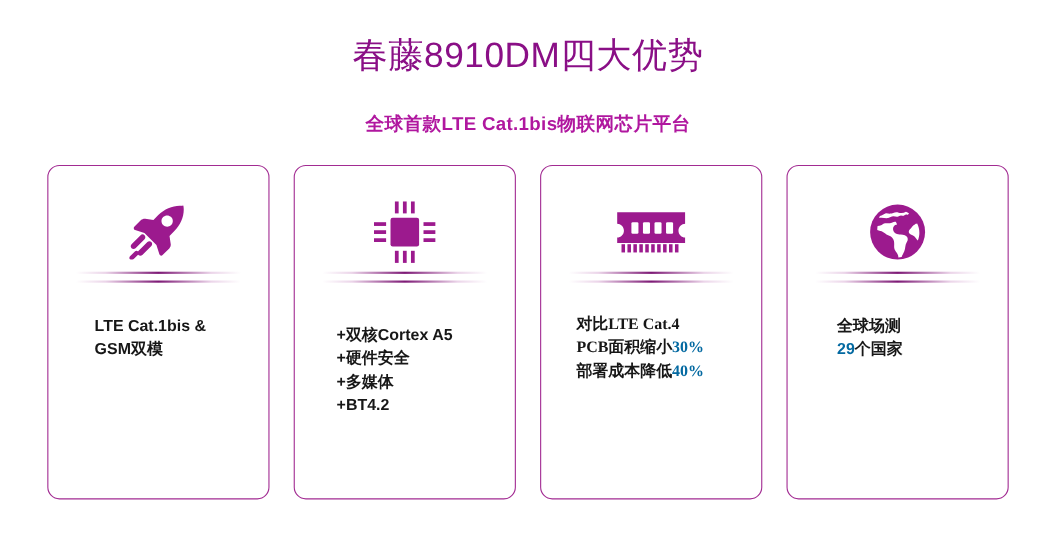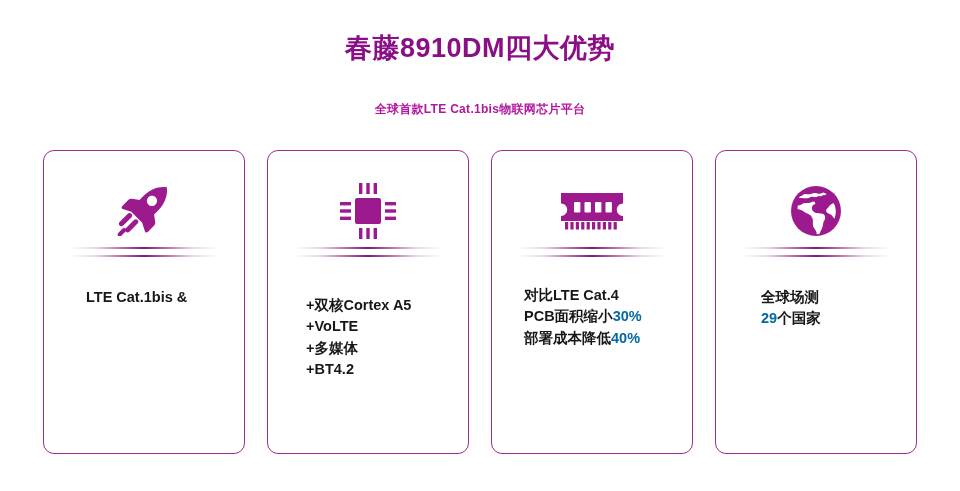--- a/index.html
+++ b/index.html
@@ -13,32 +13,32 @@
     position:relative;
     width:960px; height:491px;
     background:#ffffff;
   }
 
   
   .title {
     position:absolute;
     top:33px; left:0; width:960px;
     text-align:center;
-    font-size:27px;
-    font-weight:bold;
+    font-size:32px;
+    font-weight:normal;
     letter-spacing:0.5px;
     color:#8a0f86;
     line-height:1.12;
     white-space:nowrap;
   }
   .subtitle {
     position:absolute;
     top:101px; left:0; width:960px;
     text-align:center;
-    font-size:12px;
+    font-size:17px;
     font-weight:bold;
     letter-spacing:0.3px;
     color:#b0179f;
     white-space:nowrap;
   }
 
   
   .cards {
     position:absolute;
     top:150px; left:43px;
@@ -96,21 +96,21 @@
     font-weight:bold;
     color:#171717;
     line-height:1.47;
   }
   .card-text .hl { color:#0369a1; }
   .card-text .line { white-space:nowrap; }
 
   
   .card.c1 .card-text { padding-left:42px; margin-top:28px; }
   .card.c2 .card-text { padding-left:38px; margin-top:36px; }
-  .card.c3 .card-text { padding-left:32px; margin-top:26px; }
+  .card.c3 .card-text { padding-left:32px; margin-top:26px;font-family:Liberation Serif, serif; }
   .card.c4 .card-text { padding-left:45px; margin-top:28px; }
 </style>
 </head>
 <body>
 
 <div class="slide">
 
   <div class="title">春藤8910DM四大优势</div>
   <div class="subtitle">全球首款LTE Cat.1bis物联网芯片平台</div>
 
@@ -124,20 +124,21 @@
           <path d="M8.8 42.2c-1.0 1.0-1.0 2.6 0 3.6s2.6 1.0 3.6 0l8.2-8.2c1.0-1.0 1.0-2.6 0-3.6s-2.6-1.0-3.6 0l-8.2 8.2z"></path>
           <path d="M1.2 47.0c-.8.8-.8 2.1 0 2.9s2.1.8 2.9 0l4.4-4.4c.8-.8.8-2.1 0-2.9s-2.1-.8-2.9 0l-4.4 4.4z"></path>
         </svg>
       </div>
       <div class="divider">
         <i class="l1"></i>
           <i class="l2"></i>
       </div>
       <div class="card-text">
         <div class="line">LTE Cat.1bis &amp;</div>
+        <div class="line">GSM双模</div>
       </div>
     </div>
 
     <div class="card c2">
       <div class="icon-wrap">
         <svg width="56" height="56" viewBox="0 0 56 56" fill="#9c1a8e">
           <rect x="15" y="15" width="26" height="26" rx="2"></rect>
           <rect x="19" y="0" width="3.4" height="11"></rect>
           <rect x="26.3" y="0" width="3.4" height="11"></rect>
           <rect x="33.6" y="0" width="3.4" height="11"></rect>
@@ -151,21 +152,21 @@
           <rect x="45" y="26.3" width="11" height="3.4"></rect>
           <rect x="45" y="33.6" width="11" height="3.4"></rect>
         </svg>
       </div>
       <div class="divider">
         <i class="l1"></i>
           <i class="l2"></i>
       </div>
       <div class="card-text">
         <div class="line">+双核Cortex A5</div>
-        <div class="line">+VoLTE</div>
+        <div class="line">+硬件安全</div>
         <div class="line">+多媒体</div>
         <div class="line">+BT4.2</div>
       </div>
     </div>
 
     <div class="card c3">
       <div class="icon-wrap">
         <svg width="62" height="40" viewBox="0 0 62 40" fill="#9c1a8e">
           <path d="M0 2h62v10.5c-3.4 0-6.2 2.8-6.2 6.2s2.8 6.2 6.2 6.2V30H0v-5.1c3.4 0 6.2-2.8 6.2-6.2S3.4 12.5 0 12.5V2z"></path>
           <rect x="13" y="11" width="6.4" height="10.5" rx="1.2" fill="#ffffff"></rect>

